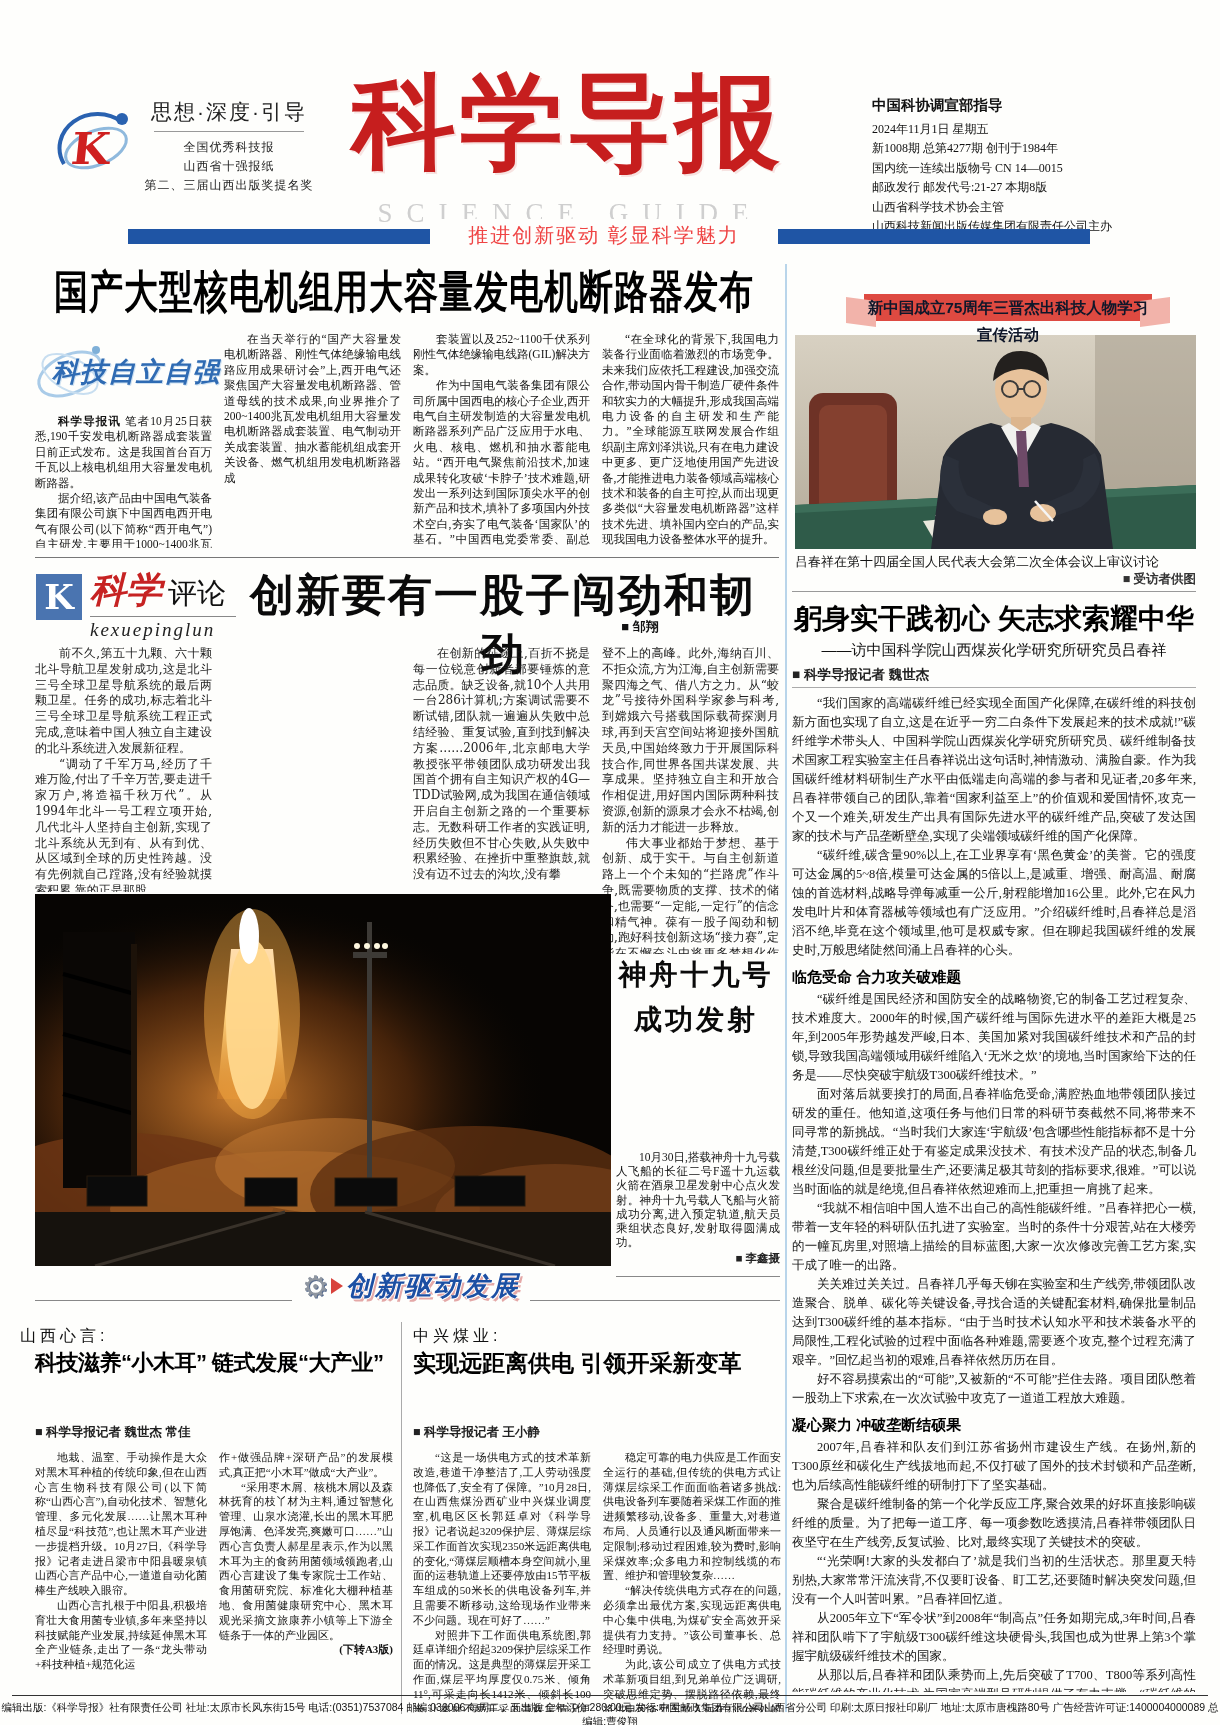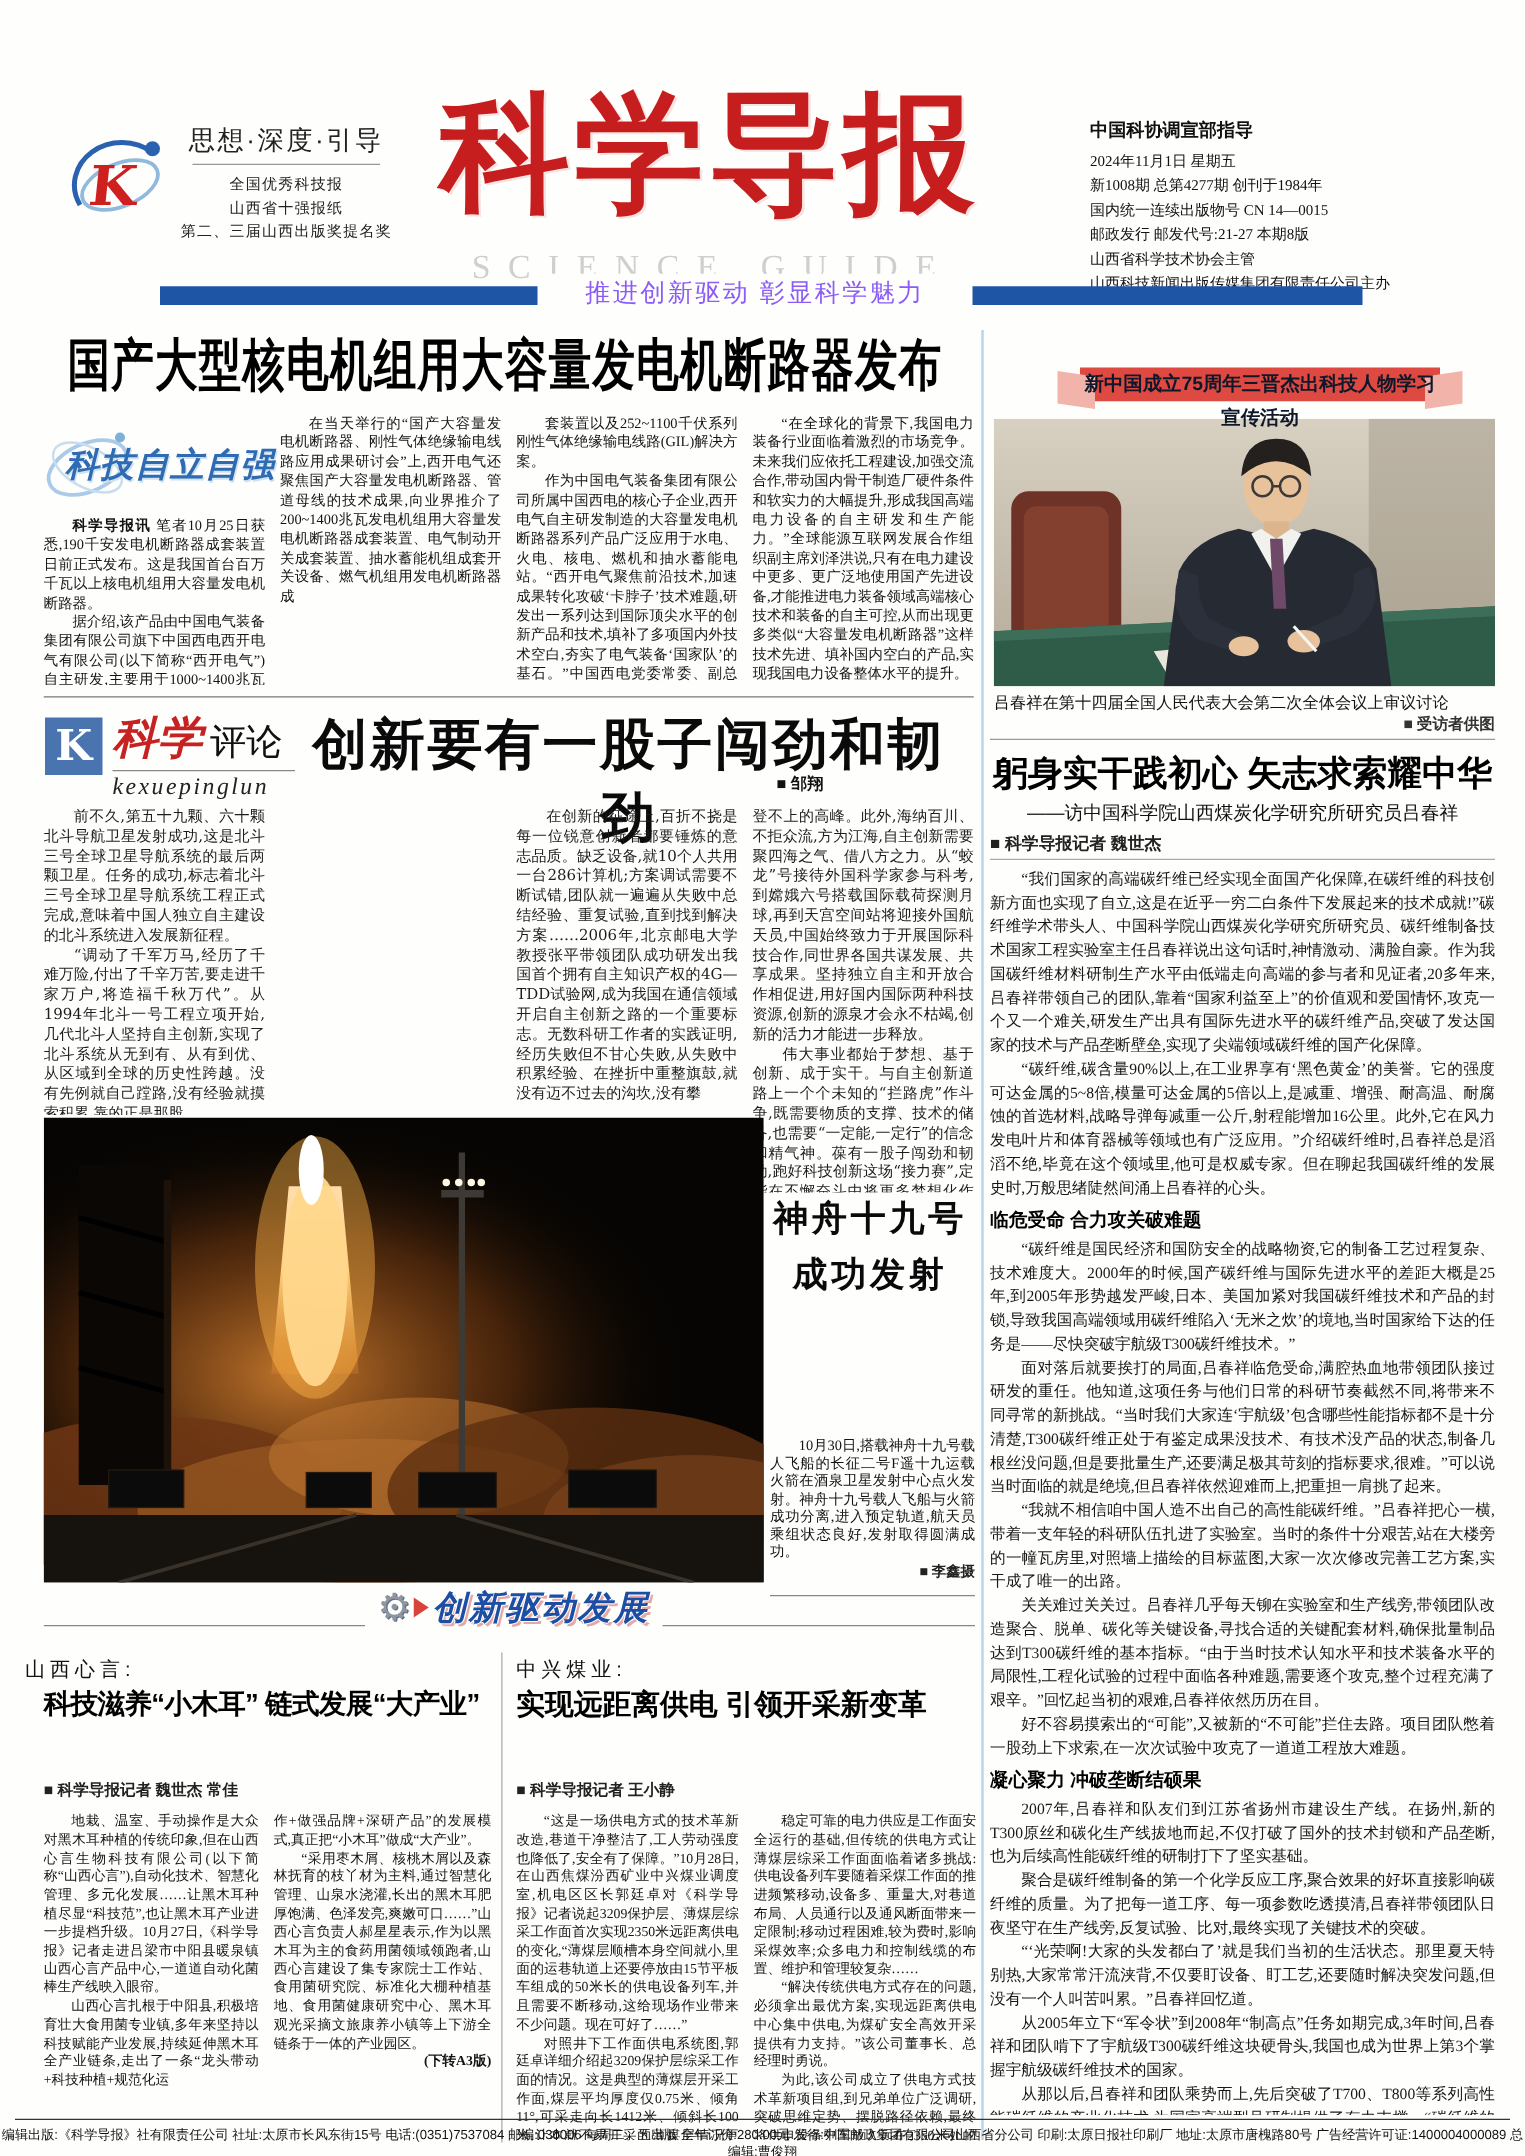--- a/index.html
+++ b/index.html
@@ -15,21 +15,21 @@
   .honor{font-size:12px;line-height:19px;color:#222;letter-spacing:1px;}
   .masthead-title{left:290px;top:62px;width:555px;text-align:center;font-size:104px;line-height:1.15;
         font-weight:bold;color:#c61e1e;letter-spacing:4px;font-family:"DejaVu Serif",serif;
         text-shadow:2px 2px 0 rgba(198,30,30,.12);}
   .masthead-en{left:360px;top:198px;width:420px;text-align:center;font-size:27px;color:#cfcfcf;
         letter-spacing:14px;font-family:"Liberation Serif",serif;}
   .info-block{left:872px;top:96px;width:330px;font-size:12px;line-height:19.5px;color:#111;}
   .info-guidance{font-size:14.5px;font-weight:bold;margin-bottom:4px;font-family:"Liberation Sans",sans-serif;}
   .blue-bar{left:128px;top:229px;width:962px;height:15px;background:#1f55a5;}
   .bar-slogan{left:430px;top:219px;width:348px;height:32px;background:#fefefc;text-align:center;
-        line-height:32px;font-size:20px;font-family:"Liberation Sans",sans-serif;color:#8b5cf6;letter-spacing:2px;}
+        line-height:32px;font-size:20px;font-family:"Liberation Sans",sans-serif;color:#ef4444;letter-spacing:2px;}
 
   
   .lead-headline{left:28px;top:262px;width:752px;text-align:center;font-family:"Liberation Sans",sans-serif;
         font-size:34px;font-weight:900;letter-spacing:1px;color:#000;transform:scaleY(1.32);transform-origin:top center;}
   .badge{left:36px;top:340px;width:176px;height:70px;}
   .badge-swirl{position:absolute;left:-2px;top:-4px;}
   .badge-txt{position:absolute;left:16px;top:14px;font-size:27px;font-weight:900;font-style:italic;
         color:#2f6bb3;font-family:"Liberation Sans",sans-serif;letter-spacing:1px;
         text-shadow:1px 1px 0 #cfe2f2;white-space:nowrap;}
   .col{position:absolute;text-align:justify;font-size:11.5px;line-height:15.4px;color:#131313;overflow:hidden;}

